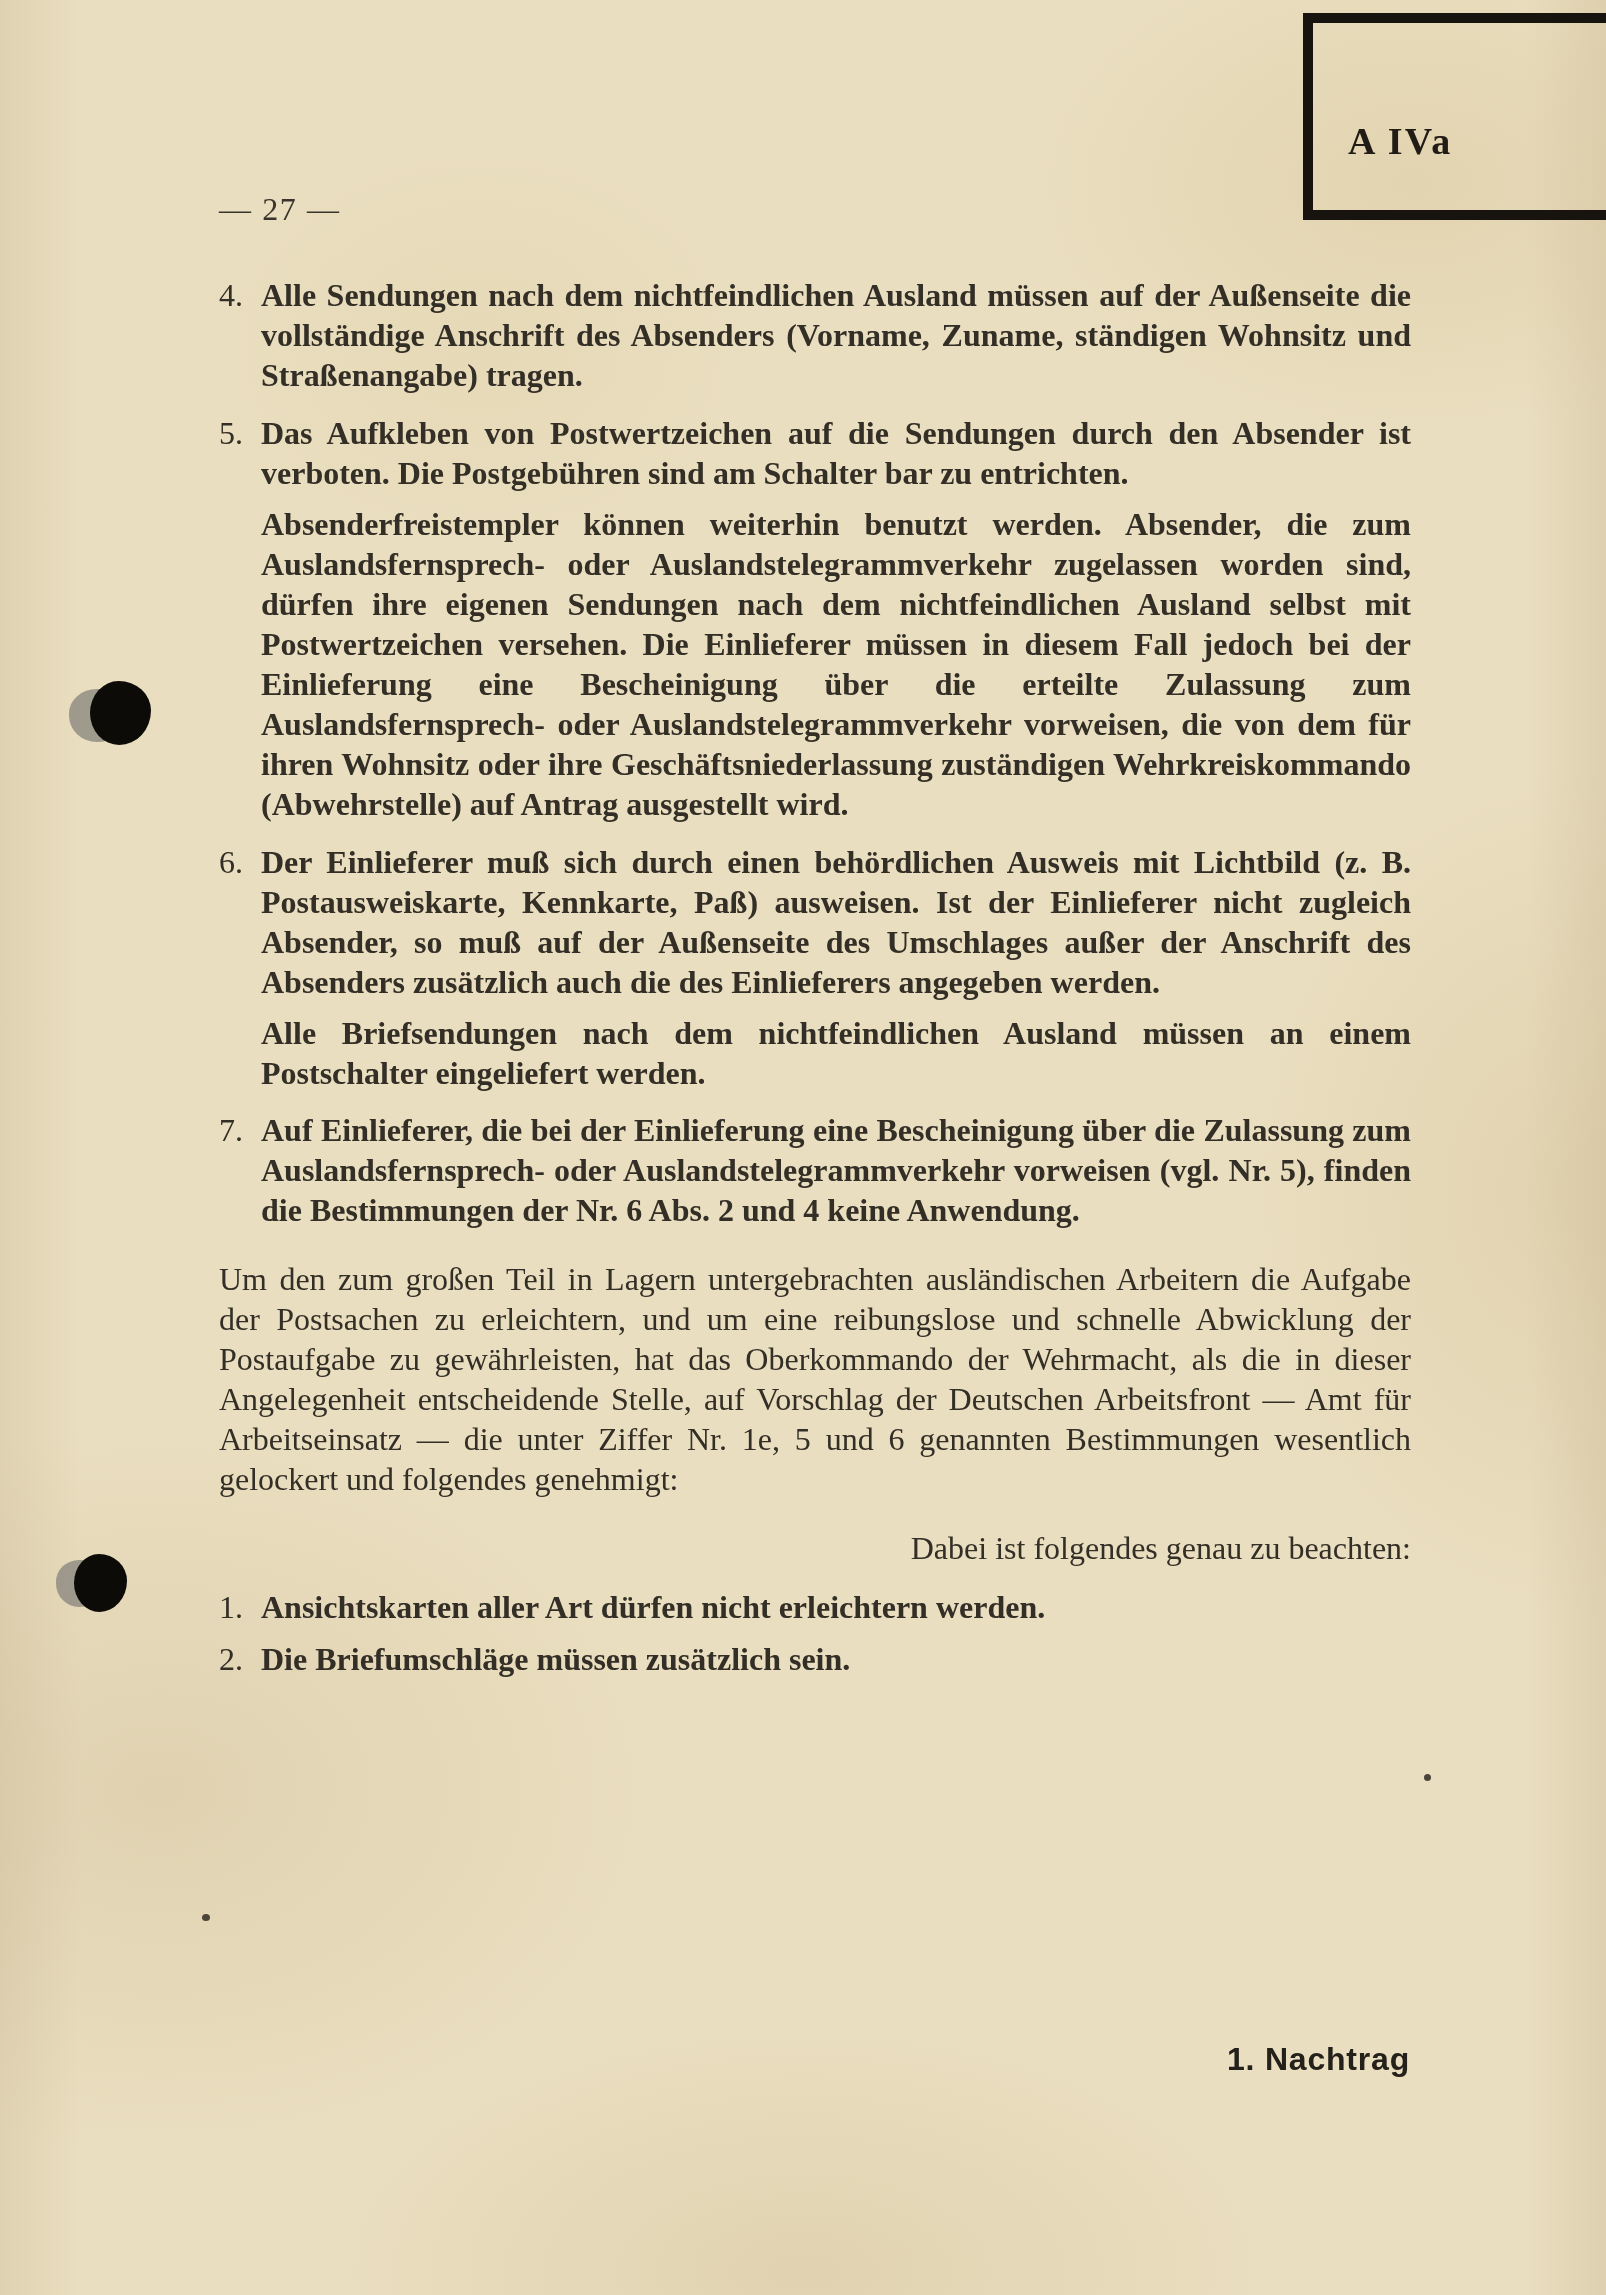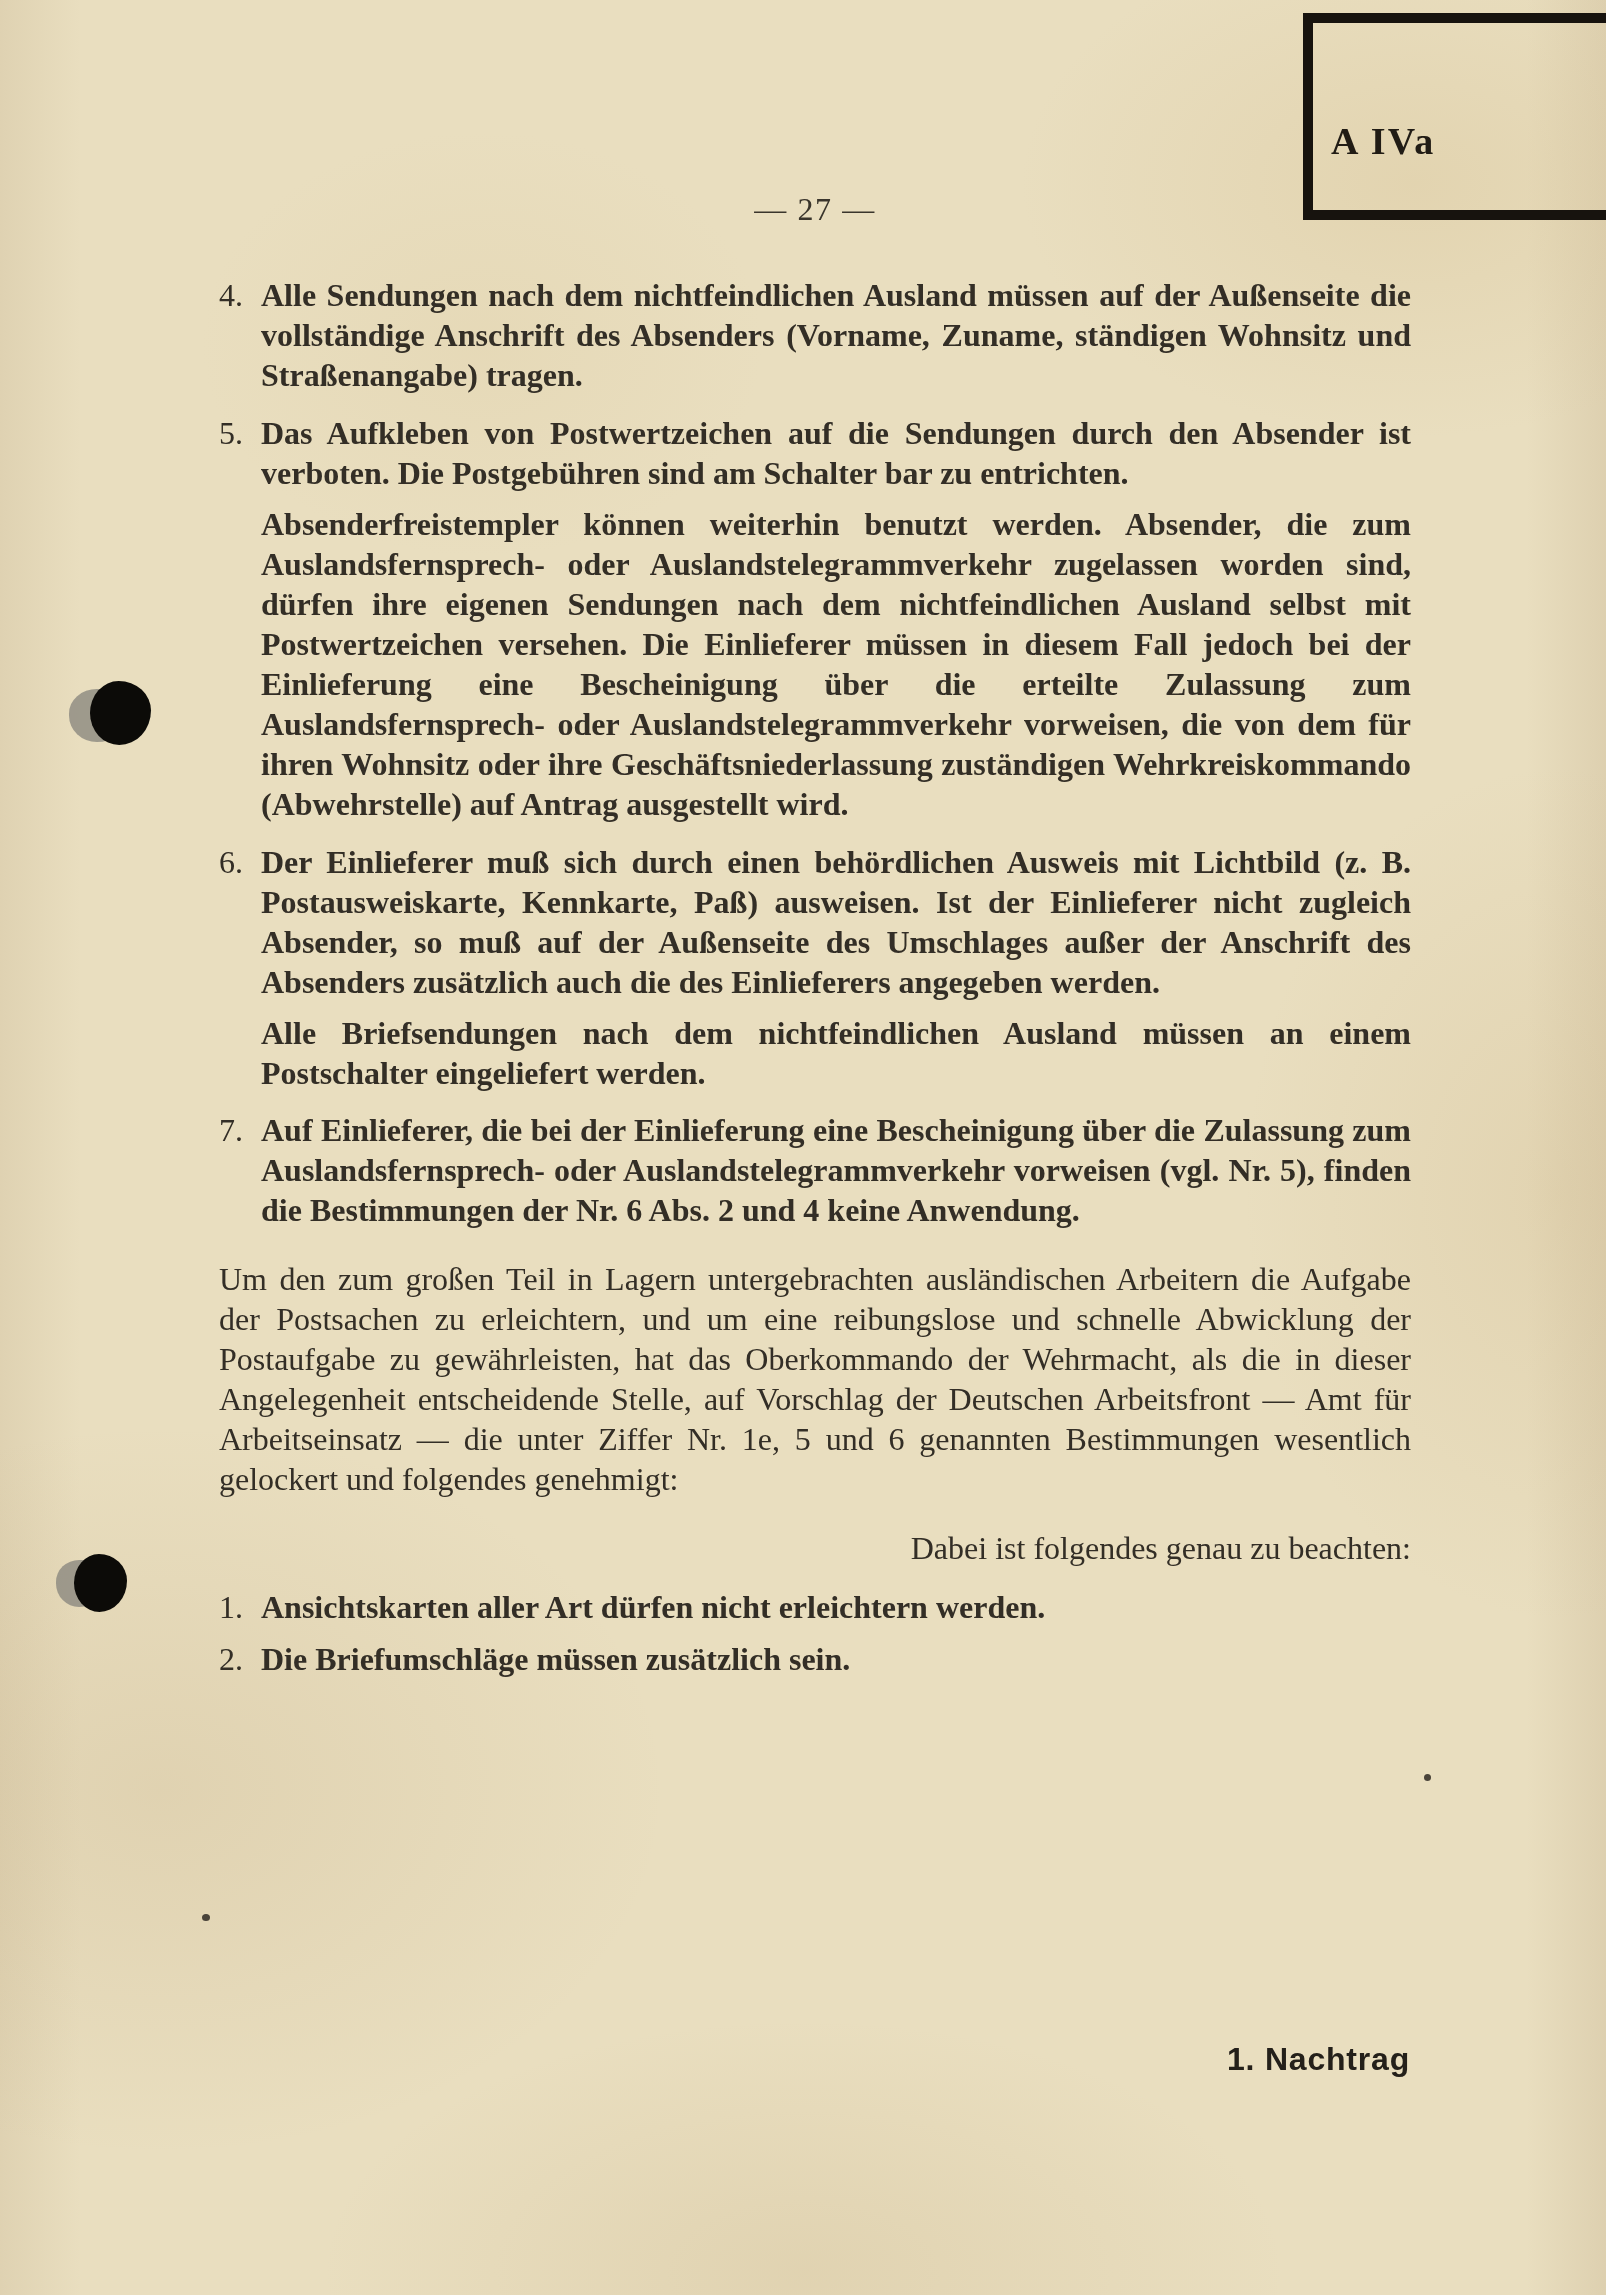--- a/index.html
+++ b/index.html
@@ -31,34 +31,34 @@
     right: 0;
     width: 304px;
     height: 207px;
     box-sizing: border-box;
     border-top: 10.4px solid #17130e;
     border-left: 10.4px solid #17130e;
     border-bottom: 10.4px solid #17130e;
   }
   .corner-label {
     position: absolute;
-    left: 18px;
+    left: 35px;
     bottom: 47px;
     font-size: 38px;
     font-weight: bold;
     letter-spacing: 2.4px;
     color: #211c15;
   }
 
   .page-number {
     position: absolute;
     top: 191px;
     left: 219px;
     width: 1192px;
-    text-align: center;
+    text-align: left;
     font-size: 32px;
     letter-spacing: 1.6px;
     color: #3a352c;
   }
 
   .content {
     position: absolute;
     top: 275px;
     left: 219px;
     width: 1192px;

